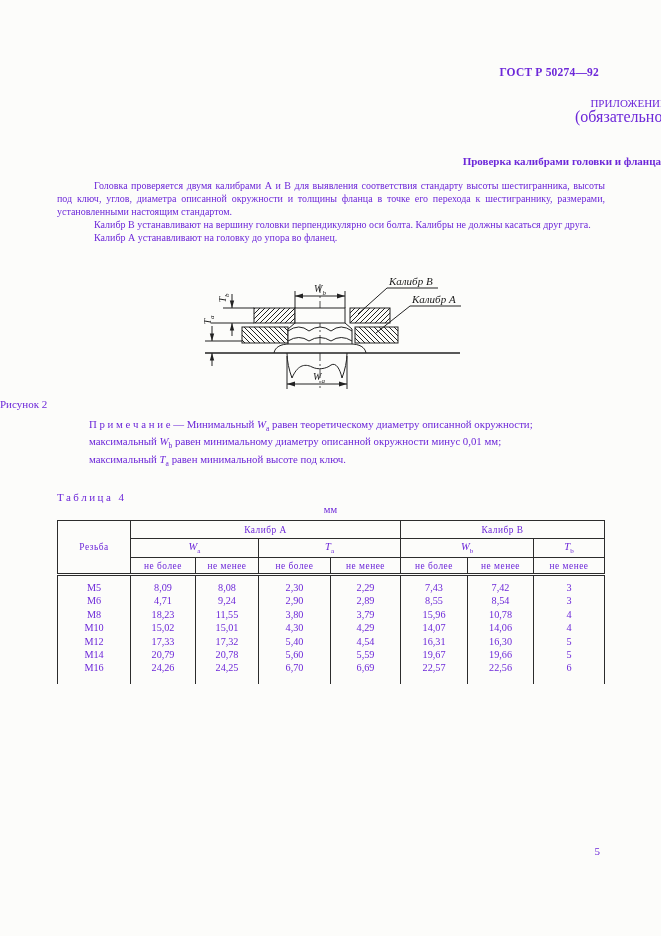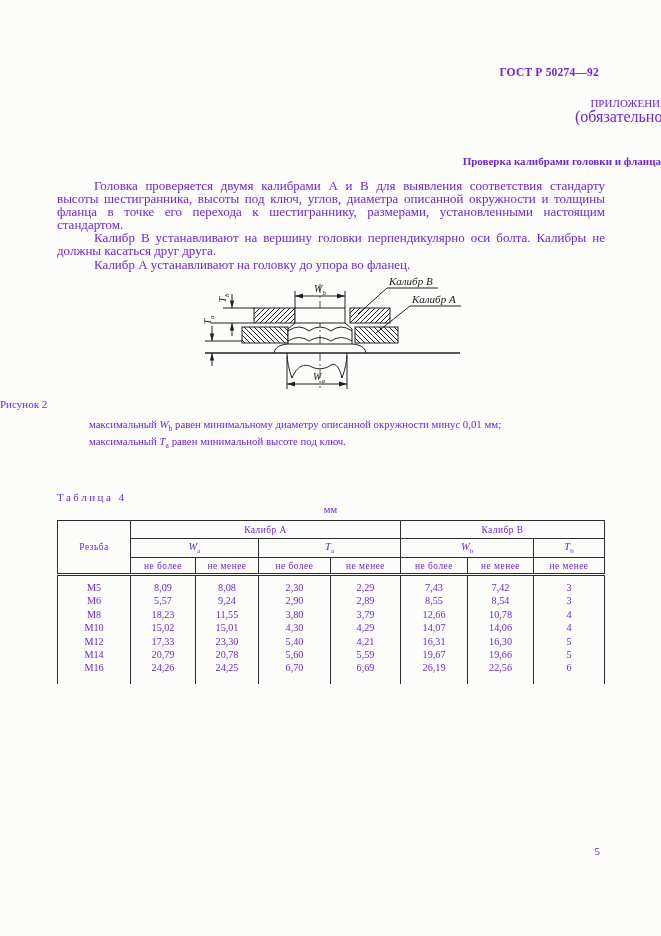--- a/index.html
+++ b/index.html
@@ -18,21 +18,21 @@
     font-weight: bold; font-size: 11.5px; letter-spacing: .2px;
   }
   .appendix { position: absolute; top: 97px; left: 14px; width: 100%; text-align: right; font-size: 11px; line-height: 13px; }
   .appendix .subtitle { font-size: 16px; }
   .section-title {
     position: absolute; top: 155px; left: 0; width: 100%;
     text-align: right; font-weight: bold; font-size: 11px;
   }
   .body-text {
     position: absolute; top: 179px; left: 57px; width: 548px;
-    font-size: 13px; line-height: 13.1px; text-align: justify;
+    font-size: 10px; line-height: 13.1px; text-align: justify;
   }
   .body-text p { margin: 0; text-indent: 37px; }
   .figure-wrap { position: absolute; top: 268px; left: 195px; width: 280px; height: 126px; }
   .figure-caption {
     position: absolute; top: 398px; left: 0; width: 661px;
     font-size: 11px;
   }
   .note {
     position: absolute; top: 418px; left: 89px; width: 495px;
     font-size: 10.8px; line-height: 13.3px;
@@ -153,20 +153,21 @@
       <text class="fdim" transform="rotate(-90 31 30)" x="31" y="30" text-anchor="middle"><tspan>T</tspan><tspan class="fsub" dy="2.5">b</tspan></text>
       <text class="fdim" transform="rotate(-90 16 52)" x="16" y="52" text-anchor="middle"><tspan>T</tspan><tspan class="fsub" dy="2.5">a</tspan></text>
       <text class="flabel" x="194" y="17">Калибр В</text>
       <text class="flabel" x="217" y="35">Калибр А</text>
     </svg>
   </div>
 
   <div class="figure-caption">Рисунок 2</div>
 
   <div class="note">
+    <div><span>П р и м е ч а н и е — Минимальный </span><span class="sym">W</span><sub>a</sub><span> равен теоретическому диаметру описанной окружности;</span></div>
     <div><span>максимальный </span><span class="sym">W</span><sub>b</sub><span> равен минимальному диаметру описанной окружности минус 0,01 мм;</span></div>
     <div><span>максимальный </span><span class="sym">T</span><sub>a</sub><span> равен минимальной высоте под ключ.</span></div>
   </div>
 
   <div class="table-label">Таблица 4</div>
   <div class="units">мм</div>
 
   <table class="gt">
     <colgroup>
       <col style="width:73px">
@@ -206,75 +207,75 @@
         <td>8,09</td>
         <td>8,08</td>
         <td>2,30</td>
         <td>2,29</td>
         <td>7,43</td>
         <td>7,42</td>
         <td>3</td>
       </tr>
       <tr>
         <td>М6</td>
-        <td>5,57</td>
+        <td>4,71</td>
         <td>9,24</td>
         <td>2,90</td>
         <td>2,89</td>
         <td>8,55</td>
         <td>8,54</td>
         <td>3</td>
       </tr>
       <tr>
         <td>М8</td>
         <td>18,23</td>
         <td>11,55</td>
         <td>3,80</td>
         <td>3,79</td>
-        <td>12,66</td>
+        <td>15,96</td>
         <td>10,78</td>
         <td>4</td>
       </tr>
       <tr>
         <td>М10</td>
         <td>15,02</td>
         <td>15,01</td>
         <td>4,30</td>
         <td>4,29</td>
         <td>14,07</td>
         <td>14,06</td>
         <td>4</td>
       </tr>
       <tr>
         <td>М12</td>
         <td>17,33</td>
-        <td>23,30</td>
+        <td>17,32</td>
         <td>5,40</td>
-        <td>4,21</td>
+        <td>4,54</td>
         <td>16,31</td>
         <td>16,30</td>
         <td>5</td>
       </tr>
       <tr>
         <td>М14</td>
         <td>20,79</td>
         <td>20,78</td>
         <td>5,60</td>
         <td>5,59</td>
         <td>19,67</td>
         <td>19,66</td>
         <td>5</td>
       </tr>
       <tr>
         <td>М16</td>
         <td>24,26</td>
         <td>24,25</td>
         <td>6,70</td>
         <td>6,69</td>
-        <td>26,19</td>
+        <td>22,57</td>
         <td>22,56</td>
         <td>6</td>
       </tr>
     </tbody>
   </table>
 
   <div class="page-number">5</div>
 
 </div>
 

